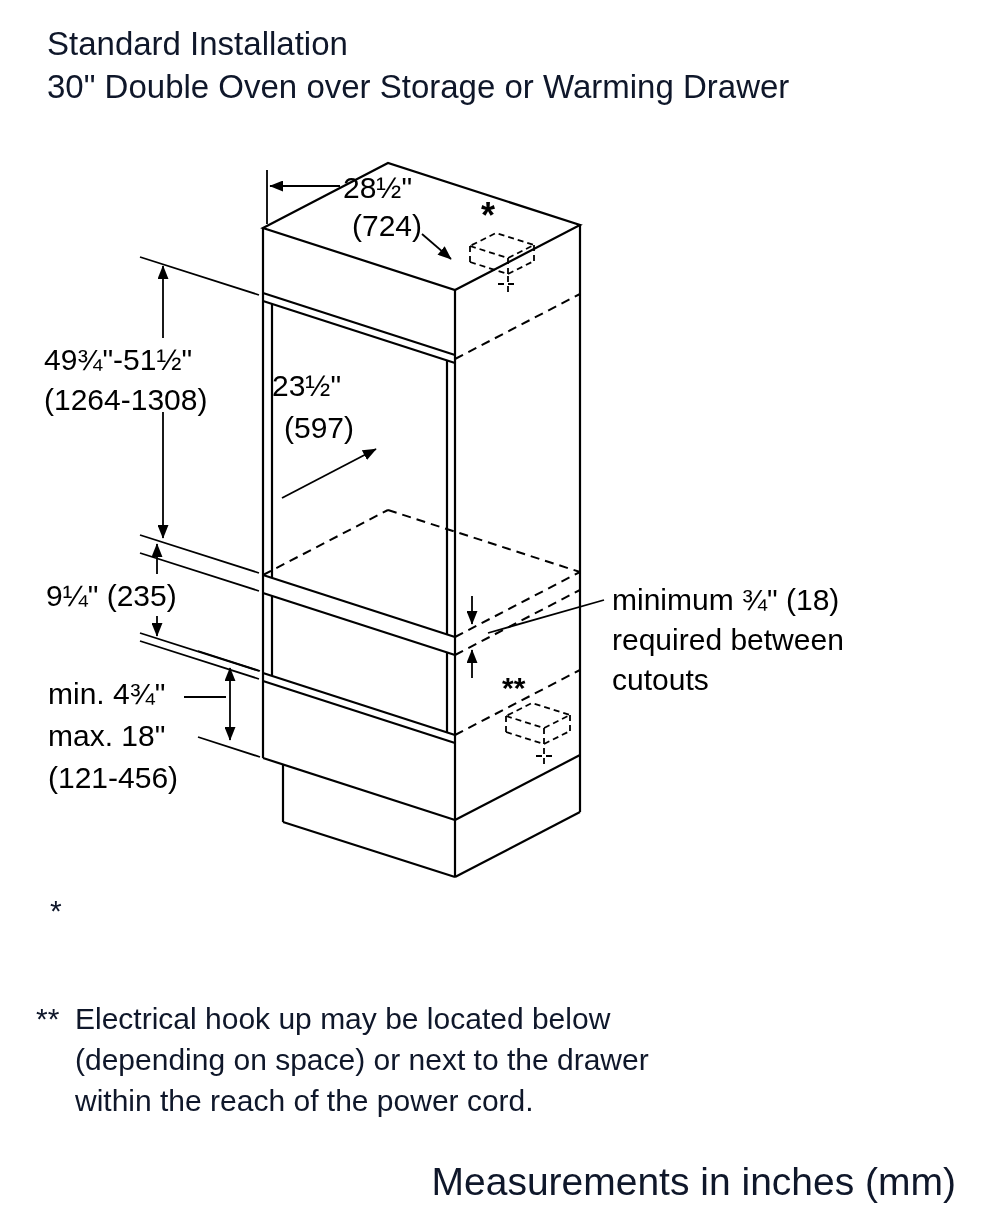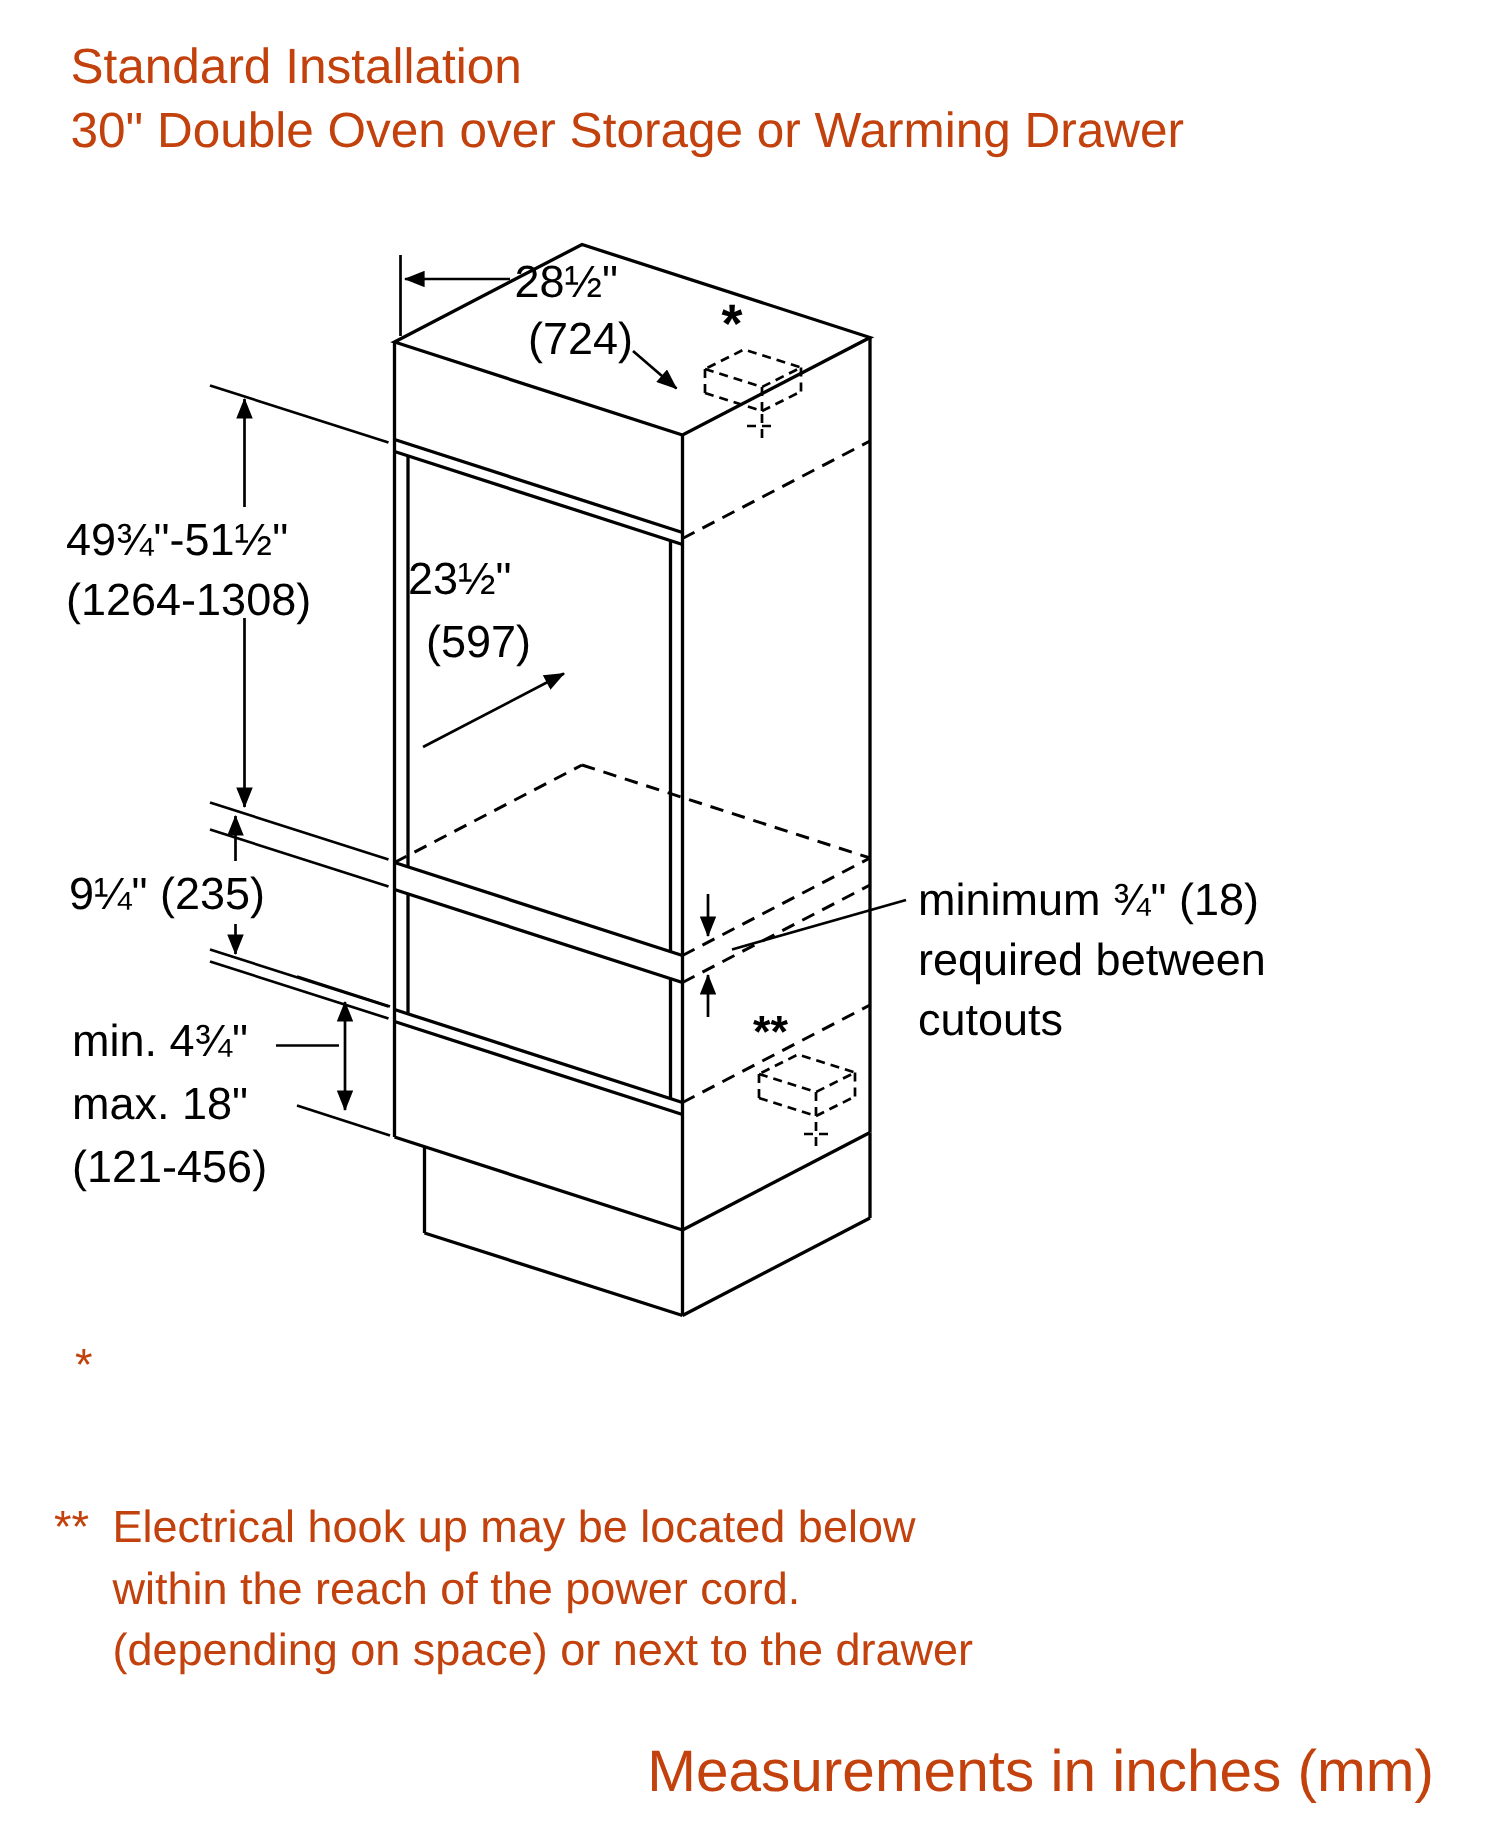--- a/index.html
+++ b/index.html
@@ -1,18 +1,18 @@
 <!DOCTYPE html>
 <html><head>
 <meta charset="utf-8">
 <style>
   html,body { margin:0; padding:0; background:#fff; }
   .page {
     position:relative; width:1000px; height:1232px; background:#ffffff;
-    font-family:"Liberation Sans", sans-serif; color:#c2410c;
+    font-family:"Liberation Sans", sans-serif; color:#0f172a;
     overflow:hidden;
   }
   .title-block { position:absolute; left:47px; top:22px; font-size:33px; line-height:43px; }
   svg { position:absolute; left:0; top:0; }
   svg text { font-family:"Liberation Sans", sans-serif; font-size:30px; fill:#000; }
   svg text.star { font-size:36px; font-weight:bold; }
   svg text.star2 { font-size:30px; font-weight:bold; }
   .solid line, .solid path { stroke:#000; stroke-width:2.2; fill:none; }
   .dashed line, .dashed path { stroke:#000; stroke-width:2; fill:none; stroke-dasharray:9 6; }
   .minibox line, .minibox path { stroke:#000; stroke-width:1.8; fill:none; stroke-dasharray:6 4; }
@@ -149,20 +149,20 @@
   <div class="footnote n1">
     <div class="marker">*</div>
     <div>
     </div>
   </div>
 
   <div class="footnote n2">
     <div class="marker">**</div>
     <div>
       <div>Electrical hook up may be located below</div>
+      <div>(depending on space) or next to the drawer</div>
       <div>within the reach of the power cord.</div>
-      <div>(depending on space) or next to the drawer</div>
     </div>
   </div>
 
   <div class="footer-note">Measurements in inches (mm)</div>
 
 </div>
 
 </body></html>

